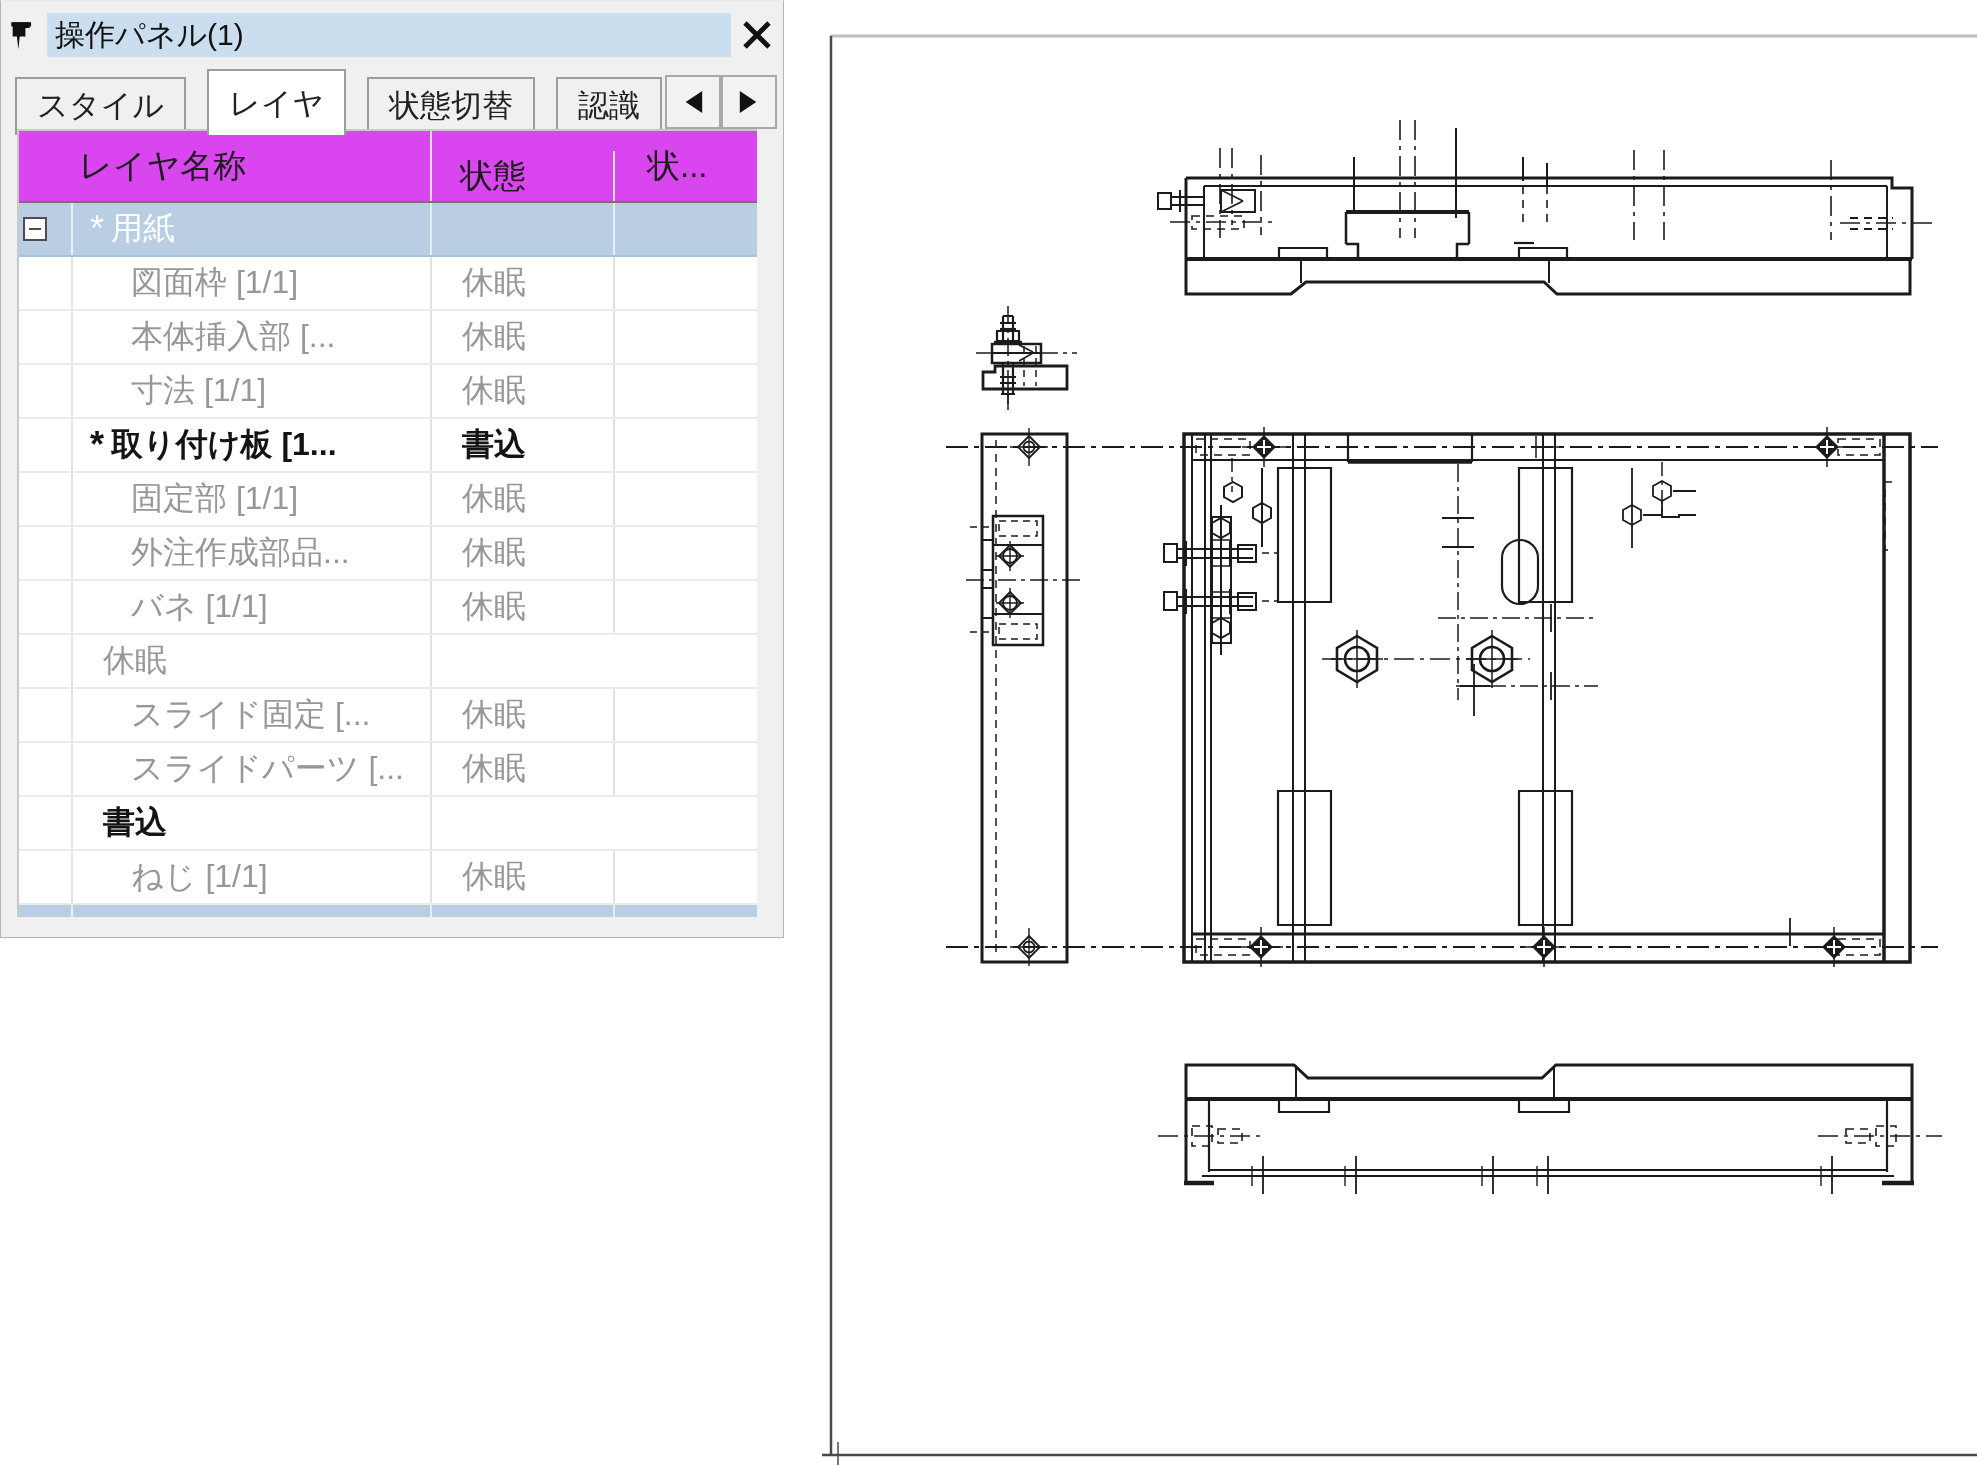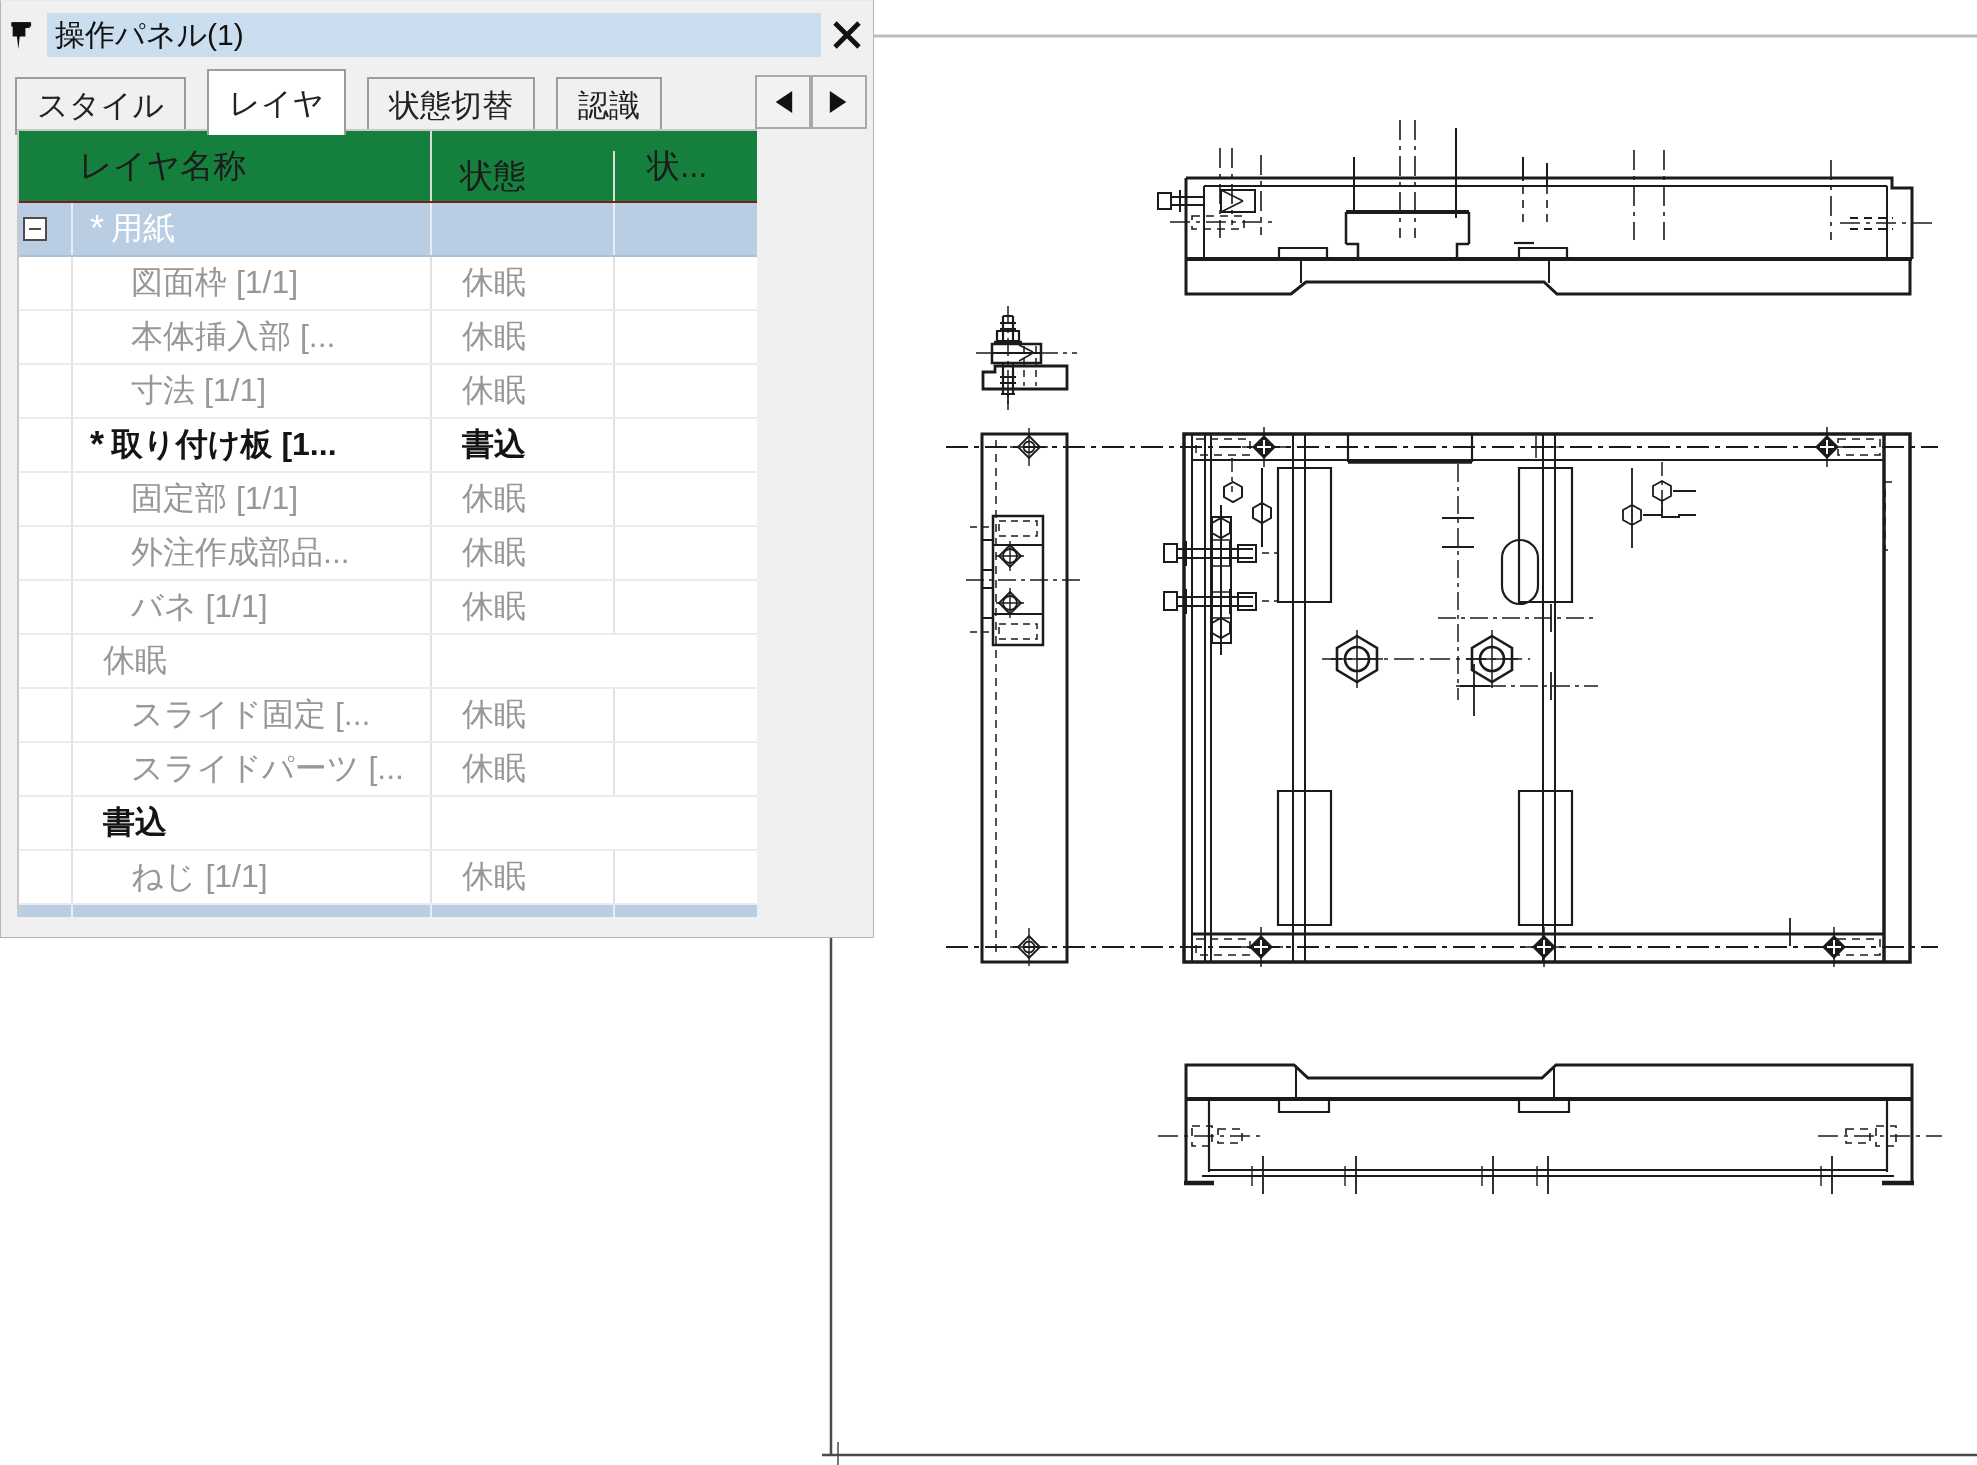--- a/index.html
+++ b/index.html
@@ -6,21 +6,21 @@
   body{
     width:1977px;height:1465px;position:relative;overflow:hidden;
     background:#ffffff;
     font-family:"Liberation Sans","DejaVu Sans",sans-serif;
     color:#1a1a1a;
   }
   
   #canvas{position:absolute;inset:0;z-index:1;}
   
   .panel{
-    position:absolute;left:0;top:0;width:874px;height:938px;z-index:10;
+    position:absolute;left:0;top:0;width:784px;height:938px;z-index:10;
     background:#f0f0f0;border:1px solid #b5b5b5;border-top-color:#e8e8e8;
     box-sizing:border-box;
   }
   .titlebar{display:flex;align-items:center;height:56px;padding-top:6px;}
   .pin{width:46px;display:flex;align-items:center;justify-content:center;flex:0 0 46px;}
   .titlebg{
     flex:1;height:44px;background:#cbdeef;display:flex;align-items:center;
     padding-left:8px;font-size:30px;color:#111;
   }
   .closebtn{
@@ -41,21 +41,21 @@
     width:56px;height:54px;background:#f2f2f2;border:2px solid #a9a9a9;
     display:flex;align-items:center;justify-content:center;cursor:pointer;padding:0;
   }
   
   .ltable{
     position:absolute;left:16px;top:128px;width:740px;background:#ffffff;
     border-left:2px solid #c9c9c9;border-top:2px solid #c9c9c9;box-sizing:border-box;
   }
   .thead{
     display:grid;grid-template-columns:413px 183px 1fr;height:70px;
-    border-bottom:2px solid #7f1d1d;background:#15803d;
+    border-bottom:2px solid #737373;background:#d946ef;
   }
   .hcell{display:flex;align-items:center;font-size:33px;color:#1c1c1c;
     border-right:2px solid #dcdcdc;box-sizing:border-box;}
   .hcell.c0{padding-left:60px;}
   .hcell.c1{padding-left:28px;margin-top:20px;}
   .hcell.c2{padding-left:32px;border-right:none;}
   .trow{
     display:grid;grid-template-columns:54px 359px 183px 1fr;height:54px;
     background:#ffffff;border-bottom:2px solid #ebebeb;box-sizing:border-box;
   }

